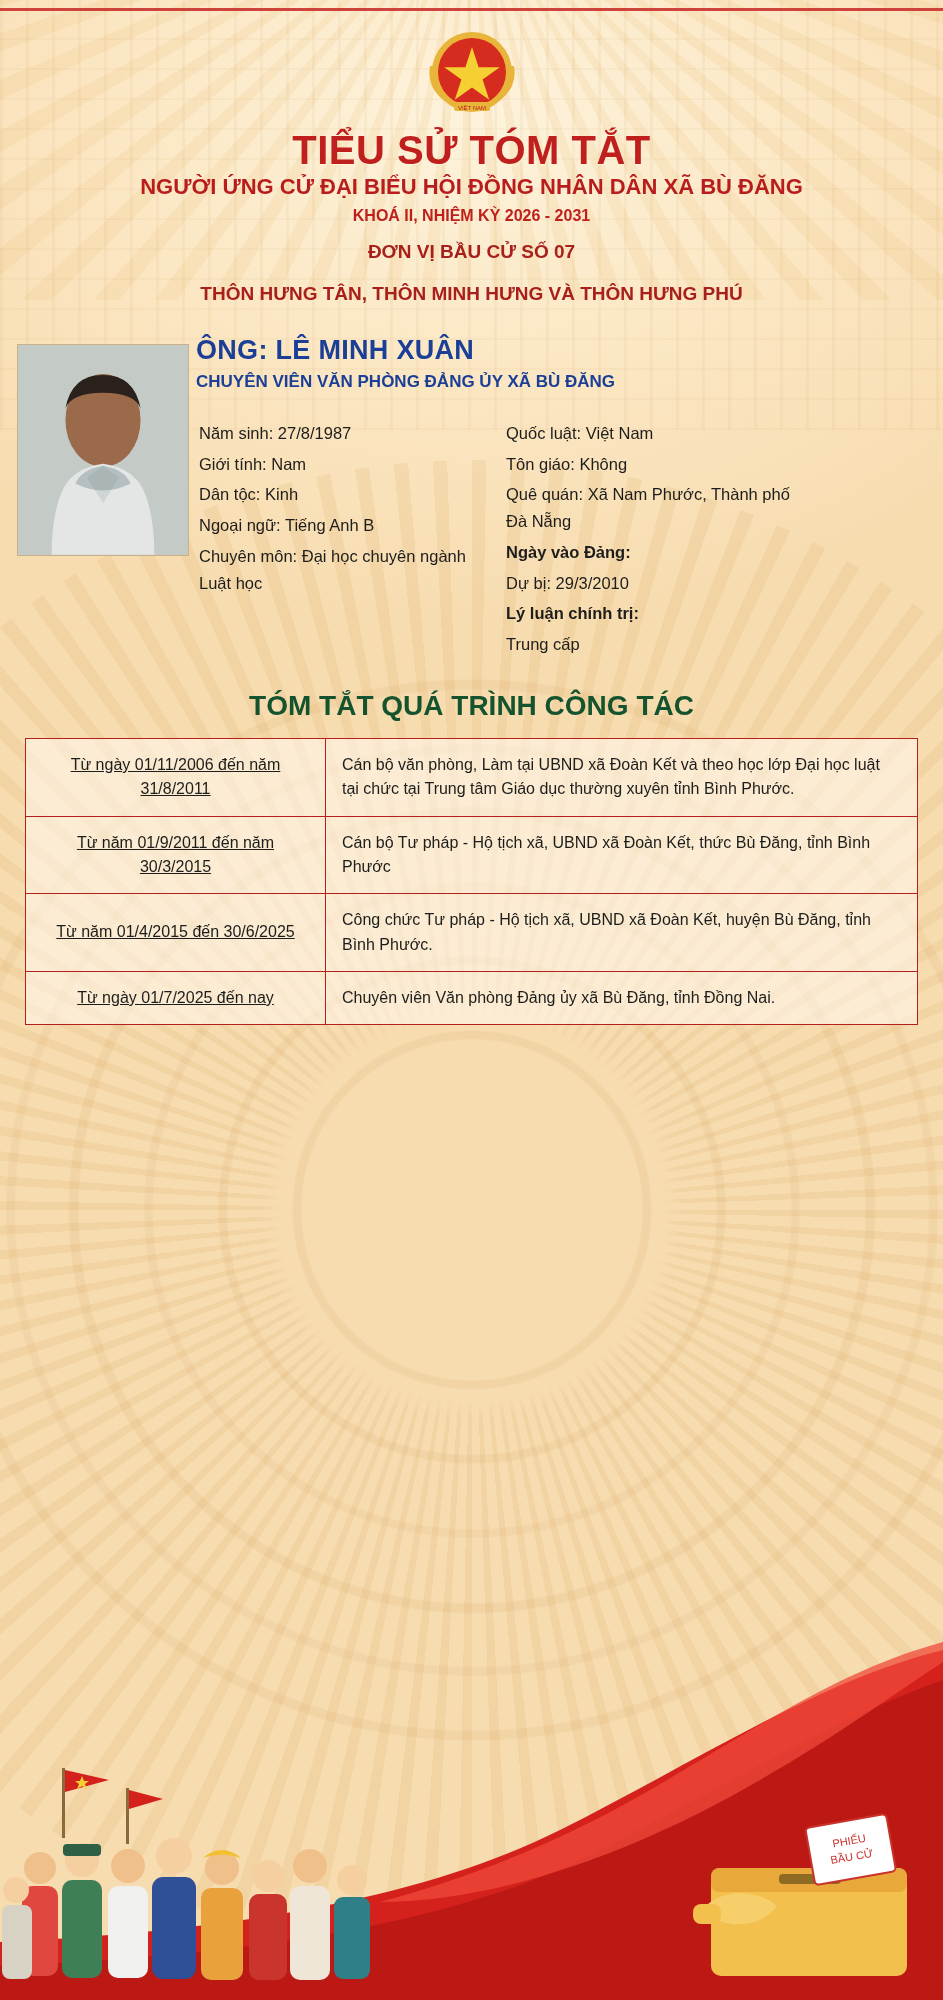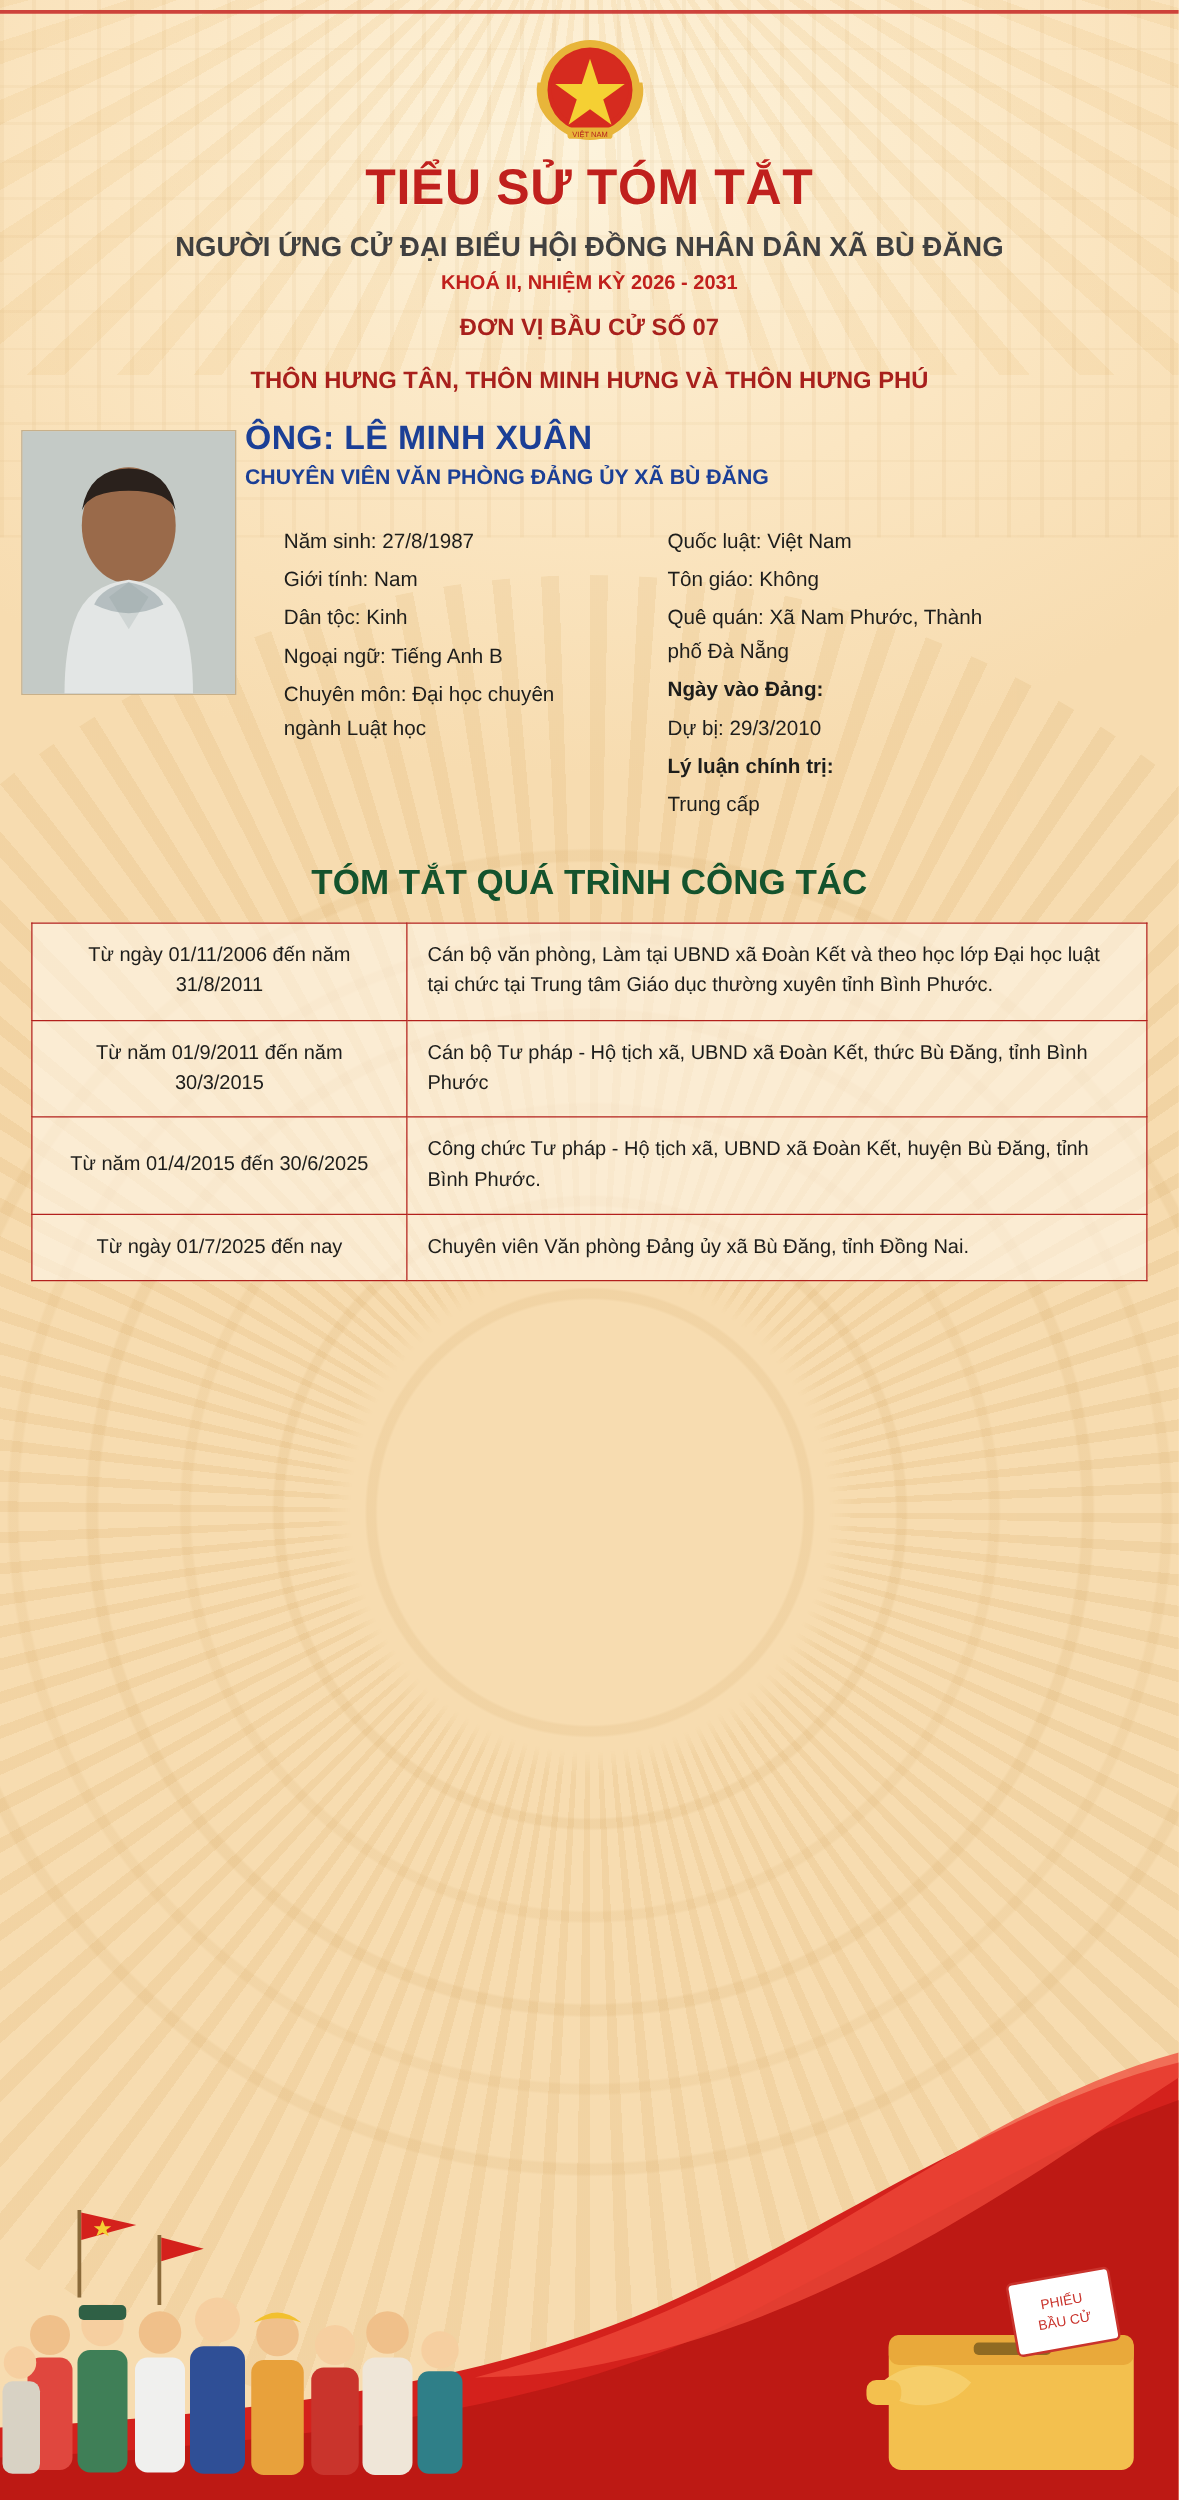--- a/index.html
+++ b/index.html
@@ -70,21 +70,21 @@
   
   .emblem-wrap { position: absolute; top: 26px; left: 50%; transform: translateX(-50%); width: 120px; height: 96px; }
   .emblem { width: 120px; height: 96px; display: block; }
 
   
   .header { position: absolute; top: 128px; left: 0; right: 0; text-align: center; }
   .title-main {
     font-size: 40px; font-weight: bold; color: #c0201d; letter-spacing: .5px;
     text-shadow: 0 1px 0 #fff4d8;
   }
-  .title-sub1 { margin-top: 12px; font-size: 22px; font-weight: bold; color: #404040; }
+  .title-sub1 { margin-top: 1px; font-size: 22px; font-weight: bold; color: #b91c1c; }
   .title-sub2 { margin-top: 7px; font-size: 16px; font-weight: bold; color: #c0201d; }
   .title-unit { margin-top: 16px; font-size: 19px; font-weight: bold; color: #a8201c; }
   .title-wards { margin-top: 20px; font-size: 19px; font-weight: bold; color: #a8201c; }
 
   
   .photo {
     position: absolute; left: 17px; top: 344px; width: 172px; height: 212px;
     border: 1px solid #c8b089; background: #cfd4d2; overflow: hidden;
   }
   .photo svg { display: block; width: 100%; height: 100%; }
@@ -94,21 +94,21 @@
     font-size: 27px; font-weight: bold; color: #1b3f96; letter-spacing: .3px;
   }
   .cand-pos {
     position: absolute; left: 196px; top: 372px;
     font-size: 17px; font-weight: bold; color: #1b3f96;
   }
 
   .info-col { position: absolute; font-size: 16.5px; color: #1d1d1b; line-height: 1.62; }
   .info-left { left: 199px; top: 420px; width: 290px; }
   .info-right { left: 506px; top: 420px; width: 300px; }
-  .info-col .row { margin-bottom: 4px; margin-left: 28px; }
+  .info-col .row { margin-bottom: 4px; }
   .info-col .lbl-strong { font-weight: bold; }
 
   
   .section-title {
     position: absolute; top: 690px; left: 0; right: 0; text-align: center;
     font-size: 28px; font-weight: bold; color: #14532d;
   }
 
   
   .career {
@@ -118,21 +118,21 @@
     background: rgba(255,250,240,.55);
   }
   .career td {
     border: 1px solid #b3201d;
     padding: 14px 16px;
     font-size: 16px;
     color: #1d1d1b;
     vertical-align: middle;
     line-height: 1.52;
   }
-  .career td.period { width: 300px; text-align: center; }
+  .career td.period { width: 300px; text-align: center; text-decoration: underline; }
   .career td.desc { text-align: left; }
 
   
   .bottom-art { position: absolute; left: 0; right: 0; bottom: 0; height: 470px; }
   .flag-swoosh { position: absolute; inset: 0; }
   .people { position: absolute; left: 0; bottom: 0; width: 430px; height: 260px; }
   .ballot { position: absolute; right: 20px; bottom: 18px; width: 230px; height: 170px; }
 </style>
 </head>
 <body>

